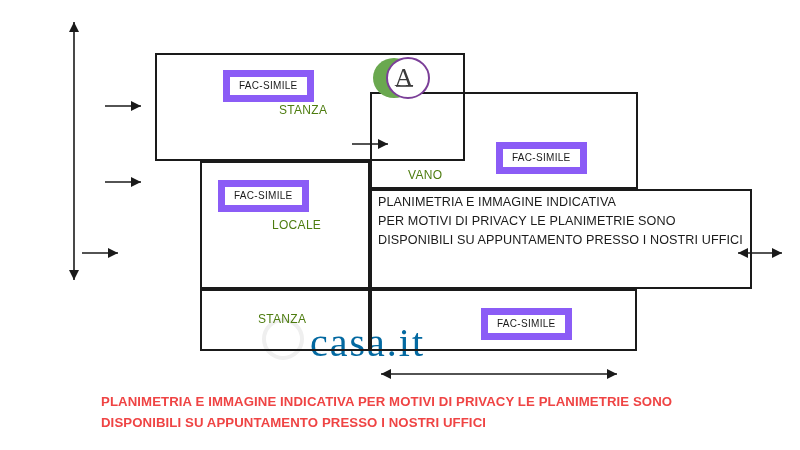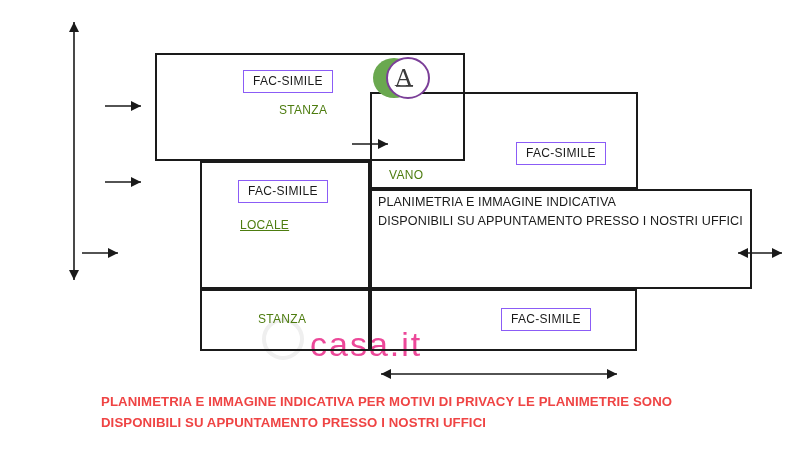--- a/index.html
+++ b/index.html
@@ -17,24 +17,24 @@
     position: relative;
     width: 800px;
     height: 450px;
   }
 
   
   .watermark {
     position: absolute;
     left: 262px;
     top: 318px;
-    font-size: 34px;
-    color: #ec4899;
+    font-size: 40px;
+    color: #0369a1;
     letter-spacing: 2px;
-    font-family: Liberation Sans, sans-serif;
+    font-family: Liberation Serif, serif;
     user-select: none;
     white-space: nowrap;
   }
   .watermark .wm-ring {
     display: inline-block;
     width: 34px;
     height: 34px;
     border: 4px solid #efefef;
     border-radius: 50%;
     vertical-align: -4px;
@@ -52,29 +52,28 @@
     position: absolute;
     font-size: 12px;
     color: #4d7c0f;
     white-space: nowrap;
     letter-spacing: 0.3px;
   }
 
   
   .facsimile {
     position: absolute;
-    border: 1px solid #8b5cf6;
+    border: 7px solid #8b5cf6;
     color: #1a1a1a;
-    font-size: 12px;
+    font-size: 10px;
     padding: 3px 9px 4px 9px;
     background: #ffffff;
     white-space: nowrap;
     letter-spacing: 0.3px;
     box-sizing: border-box;
-    margin-left: 20px;
   }
 
   
   .plan-note {
     position: absolute;
     font-size: 12.6px;
     color: #1a1a1a;
     line-height: 19px;
     white-space: nowrap;
     letter-spacing: 0.1px;
@@ -124,22 +123,22 @@
       <div class="room" style="left: 155px; top: 53px; width: 310px; height: 108px;"></div>
       <div class="room" style="left: 370px; top: 92px; width: 268px; height: 97px;"></div>
       <div class="room" style="left: 200px; top: 161px; width: 170px; height: 128px;"></div>
       <div class="room" style="left: 370px; top: 189px; width: 382px; height: 100px;"></div>
       <div class="room" style="left: 200px; top: 289px; width: 170px; height: 62px;"></div>
       <div class="room" style="left: 370px; top: 289px; width: 267px; height: 62px;"></div>
     </div>
 
   <div id="labels-layer">
       <div class="room-label" style="left: 279px; top: 103px;">STANZA</div>
-      <div class="room-label" style="left: 389px; top: 168px;">VANO</div>
-      <div class="room-label" style="left: 240px; top: 218px; text-decoration: underline;">LOCALE</div>
+      <div class="room-label" style="left: 408px; top: 168px;">VANO</div>
+      <div class="room-label" style="left: 272px; top: 218px;">LOCALE</div>
       <div class="room-label" style="left: 258px; top: 312px;">STANZA</div>
     </div>
 
   <div class="logo">
     <svg width="68" height="44" viewBox="0 0 68 44">
       <ellipse cx="27" cy="22" rx="21" ry="20" fill="#6aa84f"></ellipse>
       <ellipse cx="41" cy="22" rx="21" ry="20" fill="#ffffff" stroke="#7b3f98" stroke-width="2"></ellipse>
       <text x="37" y="30" font-family="Liberation Serif, serif" font-size="26" fill="#3a3a3a" text-anchor="middle">A</text>
       <line x1="29" y1="30" x2="46" y2="30" stroke="#3a3a3a" stroke-width="1.6"></line>
     </svg>
@@ -147,20 +146,21 @@
 
   <div id="stamps-layer">
       <div class="facsimile" style="left: 223px; top: 70px;">FAC-SIMILE</div>
       <div class="facsimile" style="left: 496px; top: 142px;">FAC-SIMILE</div>
       <div class="facsimile" style="left: 481px; top: 308px;">FAC-SIMILE</div>
       <div class="facsimile" style="left: 218px; top: 180px;">FAC-SIMILE</div>
     </div>
 
   <div class="plan-note" id="plan-note" style="left: 378px; top: 193px;">
     <div>PLANIMETRIA E IMMAGINE INDICATIVA</div>
+    <div>PER MOTIVI DI PRIVACY LE PLANIMETRIE SONO</div>
     <div>DISPONIBILI SU APPUNTAMENTO PRESSO I NOSTRI UFFICI</div>
   </div>
 
   <div class="disclaimer">
     <div>PLANIMETRIA E IMMAGINE INDICATIVA PER MOTIVI DI PRIVACY LE PLANIMETRIE SONO</div>
     <div>DISPONIBILI  SU APPUNTAMENTO PRESSO I NOSTRI UFFICI</div>
   </div>
 
   <div id="arrows-layer">
       <div class="arrow" style="left: 66px; top: 22px;">

